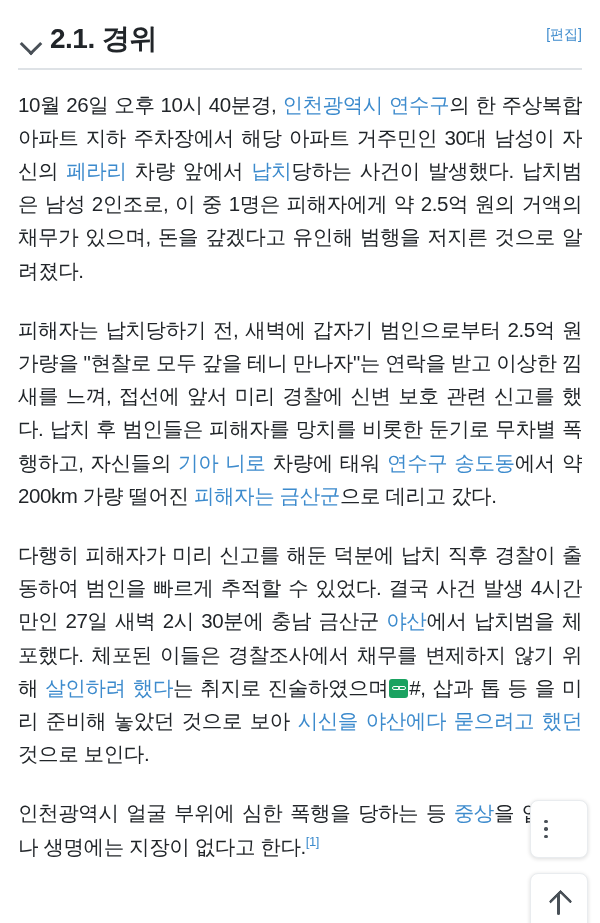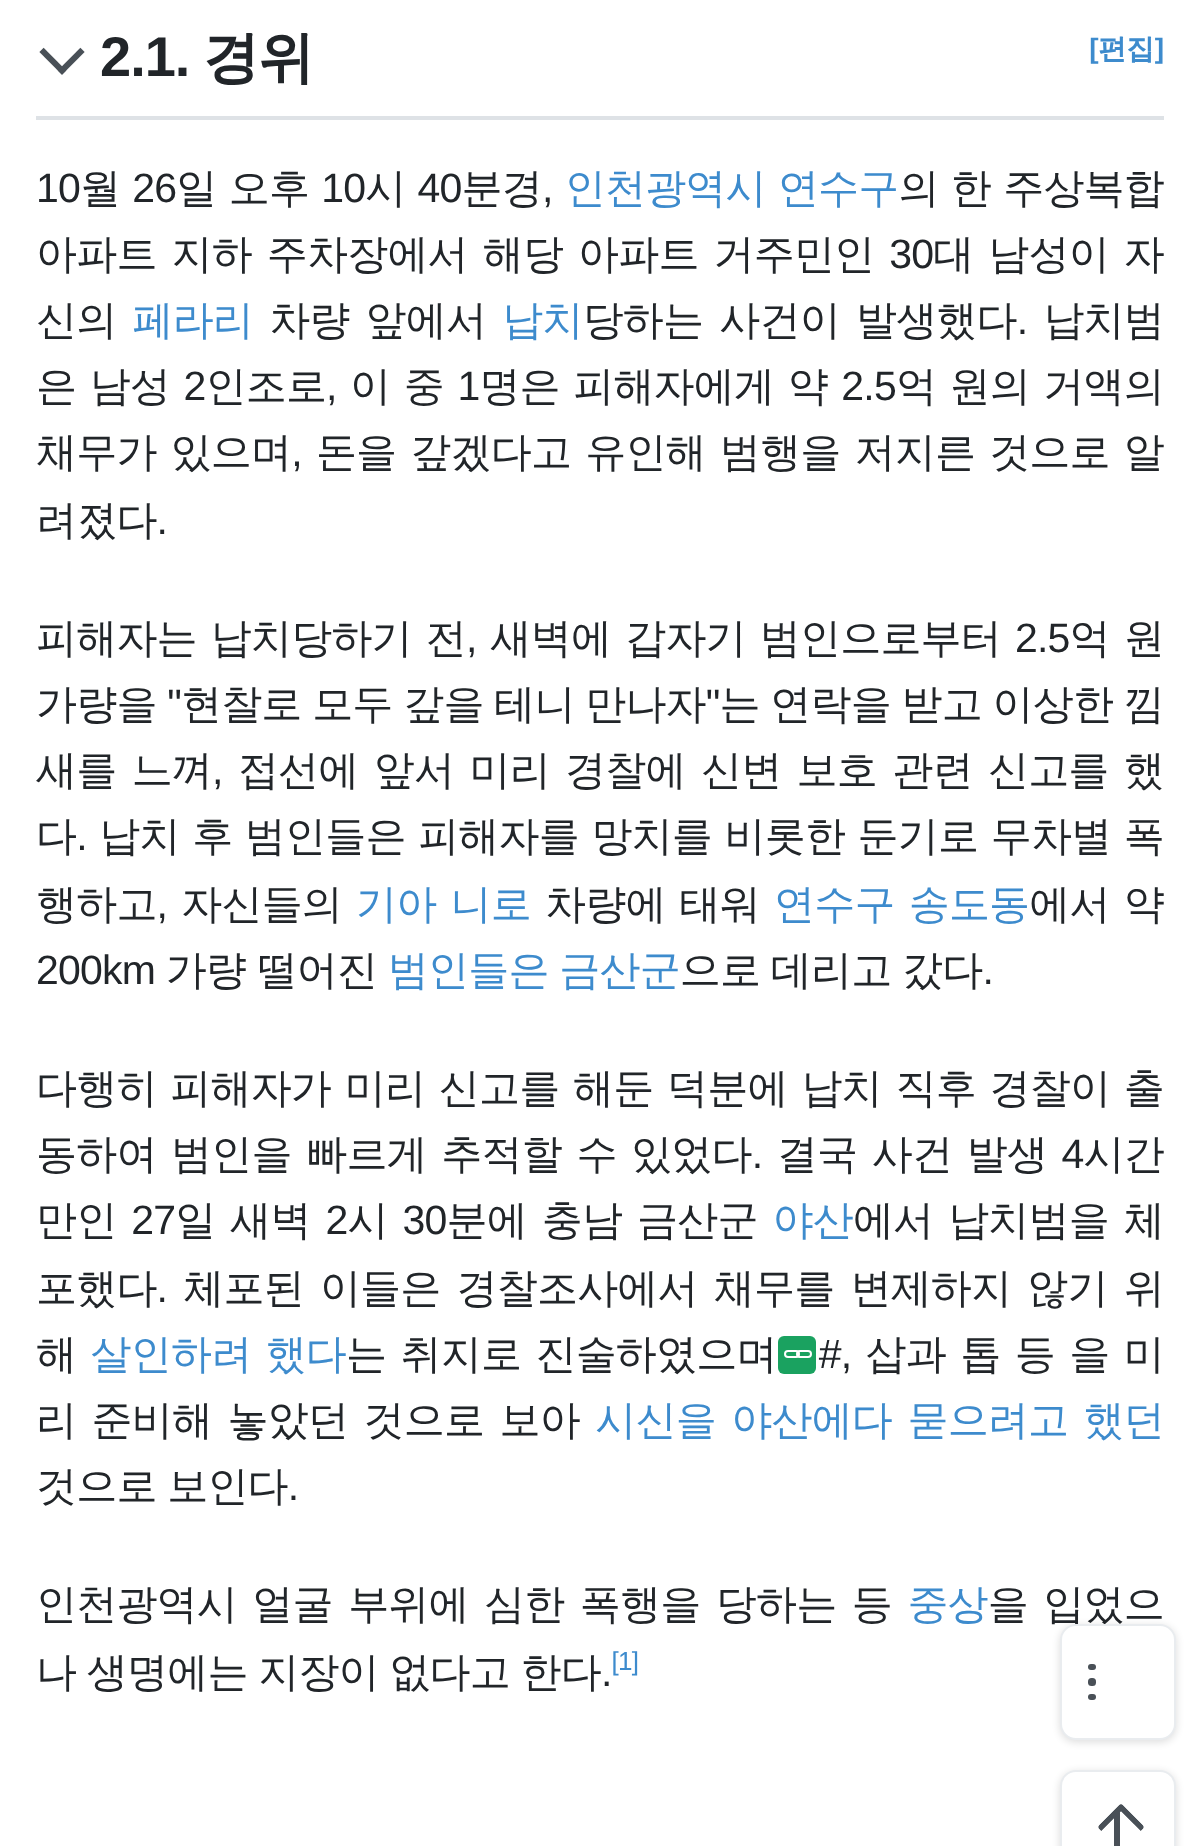--- a/index.html
+++ b/index.html
@@ -20,23 +20,23 @@
     width: 600px;
     height: 923px;
     position: relative;
     box-sizing: border-box;
     padding: 0 18px;
   }
 
   
   .heading-row {
     display: flex;
-    align-items: flex-start;
+    align-items: flex-end;
+    padding-top: 22px;
     padding-bottom: 10px;
-    margin-top: 12px;
   }
   .chevron {
     width: 26px;
     height: 26px;
     flex: 0 0 26px;
     position: relative;
     margin-right: 6px;
     cursor: pointer;
   }
   .chevron::before {
@@ -58,21 +58,20 @@
     line-height: 1.2;
     flex: 1 1 auto;
   }
   .edit-link {
     font-size: 14px;
     color: #3d8bcd;
     white-space: nowrap;
     align-self: flex-start;
     margin-top: 4px;
     cursor: pointer;
-    font-weight: bold;
   }
 
   .divider {
     height: 2px;
     background: #dee2e6;
     margin: 2px 0 18px 0;
   }
 
   
   .para {
@@ -206,21 +205,21 @@
   <div class="heading-row">
     <span class="chevron"></span>
     <span class="heading-title">2.1. 경위</span>
     <span class="edit-link">[편집]</span>
   </div>
 
   <div class="divider"></div>
 
   <div id="body-content">
       <p class="para"><span>10월 26일 오후 10시 40분경, </span><a class="lnk" href="#">인천광역시 연수구</a><span>의 한 주상복합 아파트 지하 주차장에서 해당 아파트 거주민인 30대 남성이 자신의 </span><a class="lnk" href="#">페라리</a><span> 차량 앞에서 </span><a class="lnk" href="#">납치</a><span>당하는 사건이 발생했다. 납치범은 남성 2인조로, 이 중 1명은 피해자에게 약 2.5억 원의 거액의 채무가 있으며, 돈을 갚겠다고 유인해 범행을 저지른 것으로 알려졌다.</span></p>
-      <p class="para"><span>피해자는 납치당하기 전, 새벽에 갑자기 범인으로부터 2.5억 원 가량을 "현찰로 모두 갚을 테니 만나자"는 연락을 받고 이상한 낌새를 느껴, 접선에 앞서 미리 경찰에 신변 보호 관련 신고를 했다. 납치 후 범인들은 피해자를 망치를 비롯한 둔기로 무차별 폭행하고, 자신들의 </span><a class="lnk" href="#">기아 니로</a><span> 차량에 태워 </span><a class="lnk" href="#">연수구 송도동</a><span>에서 약 200km 가량 떨어진 </span><a class="lnk" href="#">범인들은 금산군</a><span>으로 데리고 갔다.</span></p>
+      <p class="para"><span>피해자는 납치당하기 전, 새벽에 갑자기 범인으로부터 2.5억 원 가량을 "현찰로 모두 갚을 테니 만나자"는 연락을 받고 이상한 낌새를 느껴, 접선에 앞서 미리 경찰에 신변 보호 관련 신고를 했다. 납치 후 범인들은 피해자를 망치를 비롯한 둔기로 무차별 폭행하고, 자신들의 </span><a class="lnk" href="#">기아 니로</a><span> 차량에 태워 </span><a class="lnk" href="#">연수구 송도동</a><span>에서 약 200km 가량 떨어진 </span><a class="lnk" href="#">피해자는 금산군</a><span>으로 데리고 갔다.</span></p>
       <p class="para"><span>다행히 피해자가 미리 신고를 해둔 덕분에 납치 직후 경찰이 출동하여 범인을 빠르게 추적할 수 있었다. 결국 사건 발생 4시간 만인 27일 새벽 2시 30분에 충남 금산군 </span><a class="lnk" href="#">야산</a><span>에서 납치범을 체포했다. 체포된 이들은 경찰조사에서 채무를 변제하지 않기 위해 </span><a class="lnk bold" href="#">살인하려 했다</a><span>는 취지로 진술하였으며</span><span class="green-badge"></span><span>#</span><span>, 삽과 톱 등 을 미리 준비해 놓았던 것으로 보아 </span><a class="lnk" href="#">시신을 야산에다 묻으려고 했던</a><span> 것으로 보인다.</span></p>
       <p class="para"><span>인천광역시 얼굴 부위에 심한 폭행을 당하는 등 </span><a class="lnk" href="#">중상</a><span>을 입었으나 생명에는 지장이 없다고 한다.</span><sup class="sup">[1]</sup></p>
     </div>
 
   <div class="float-btn float-toc">
     <span class="toc-glyph">
       <b></b>
         <b></b>
         <b></b>
       <i></i>

